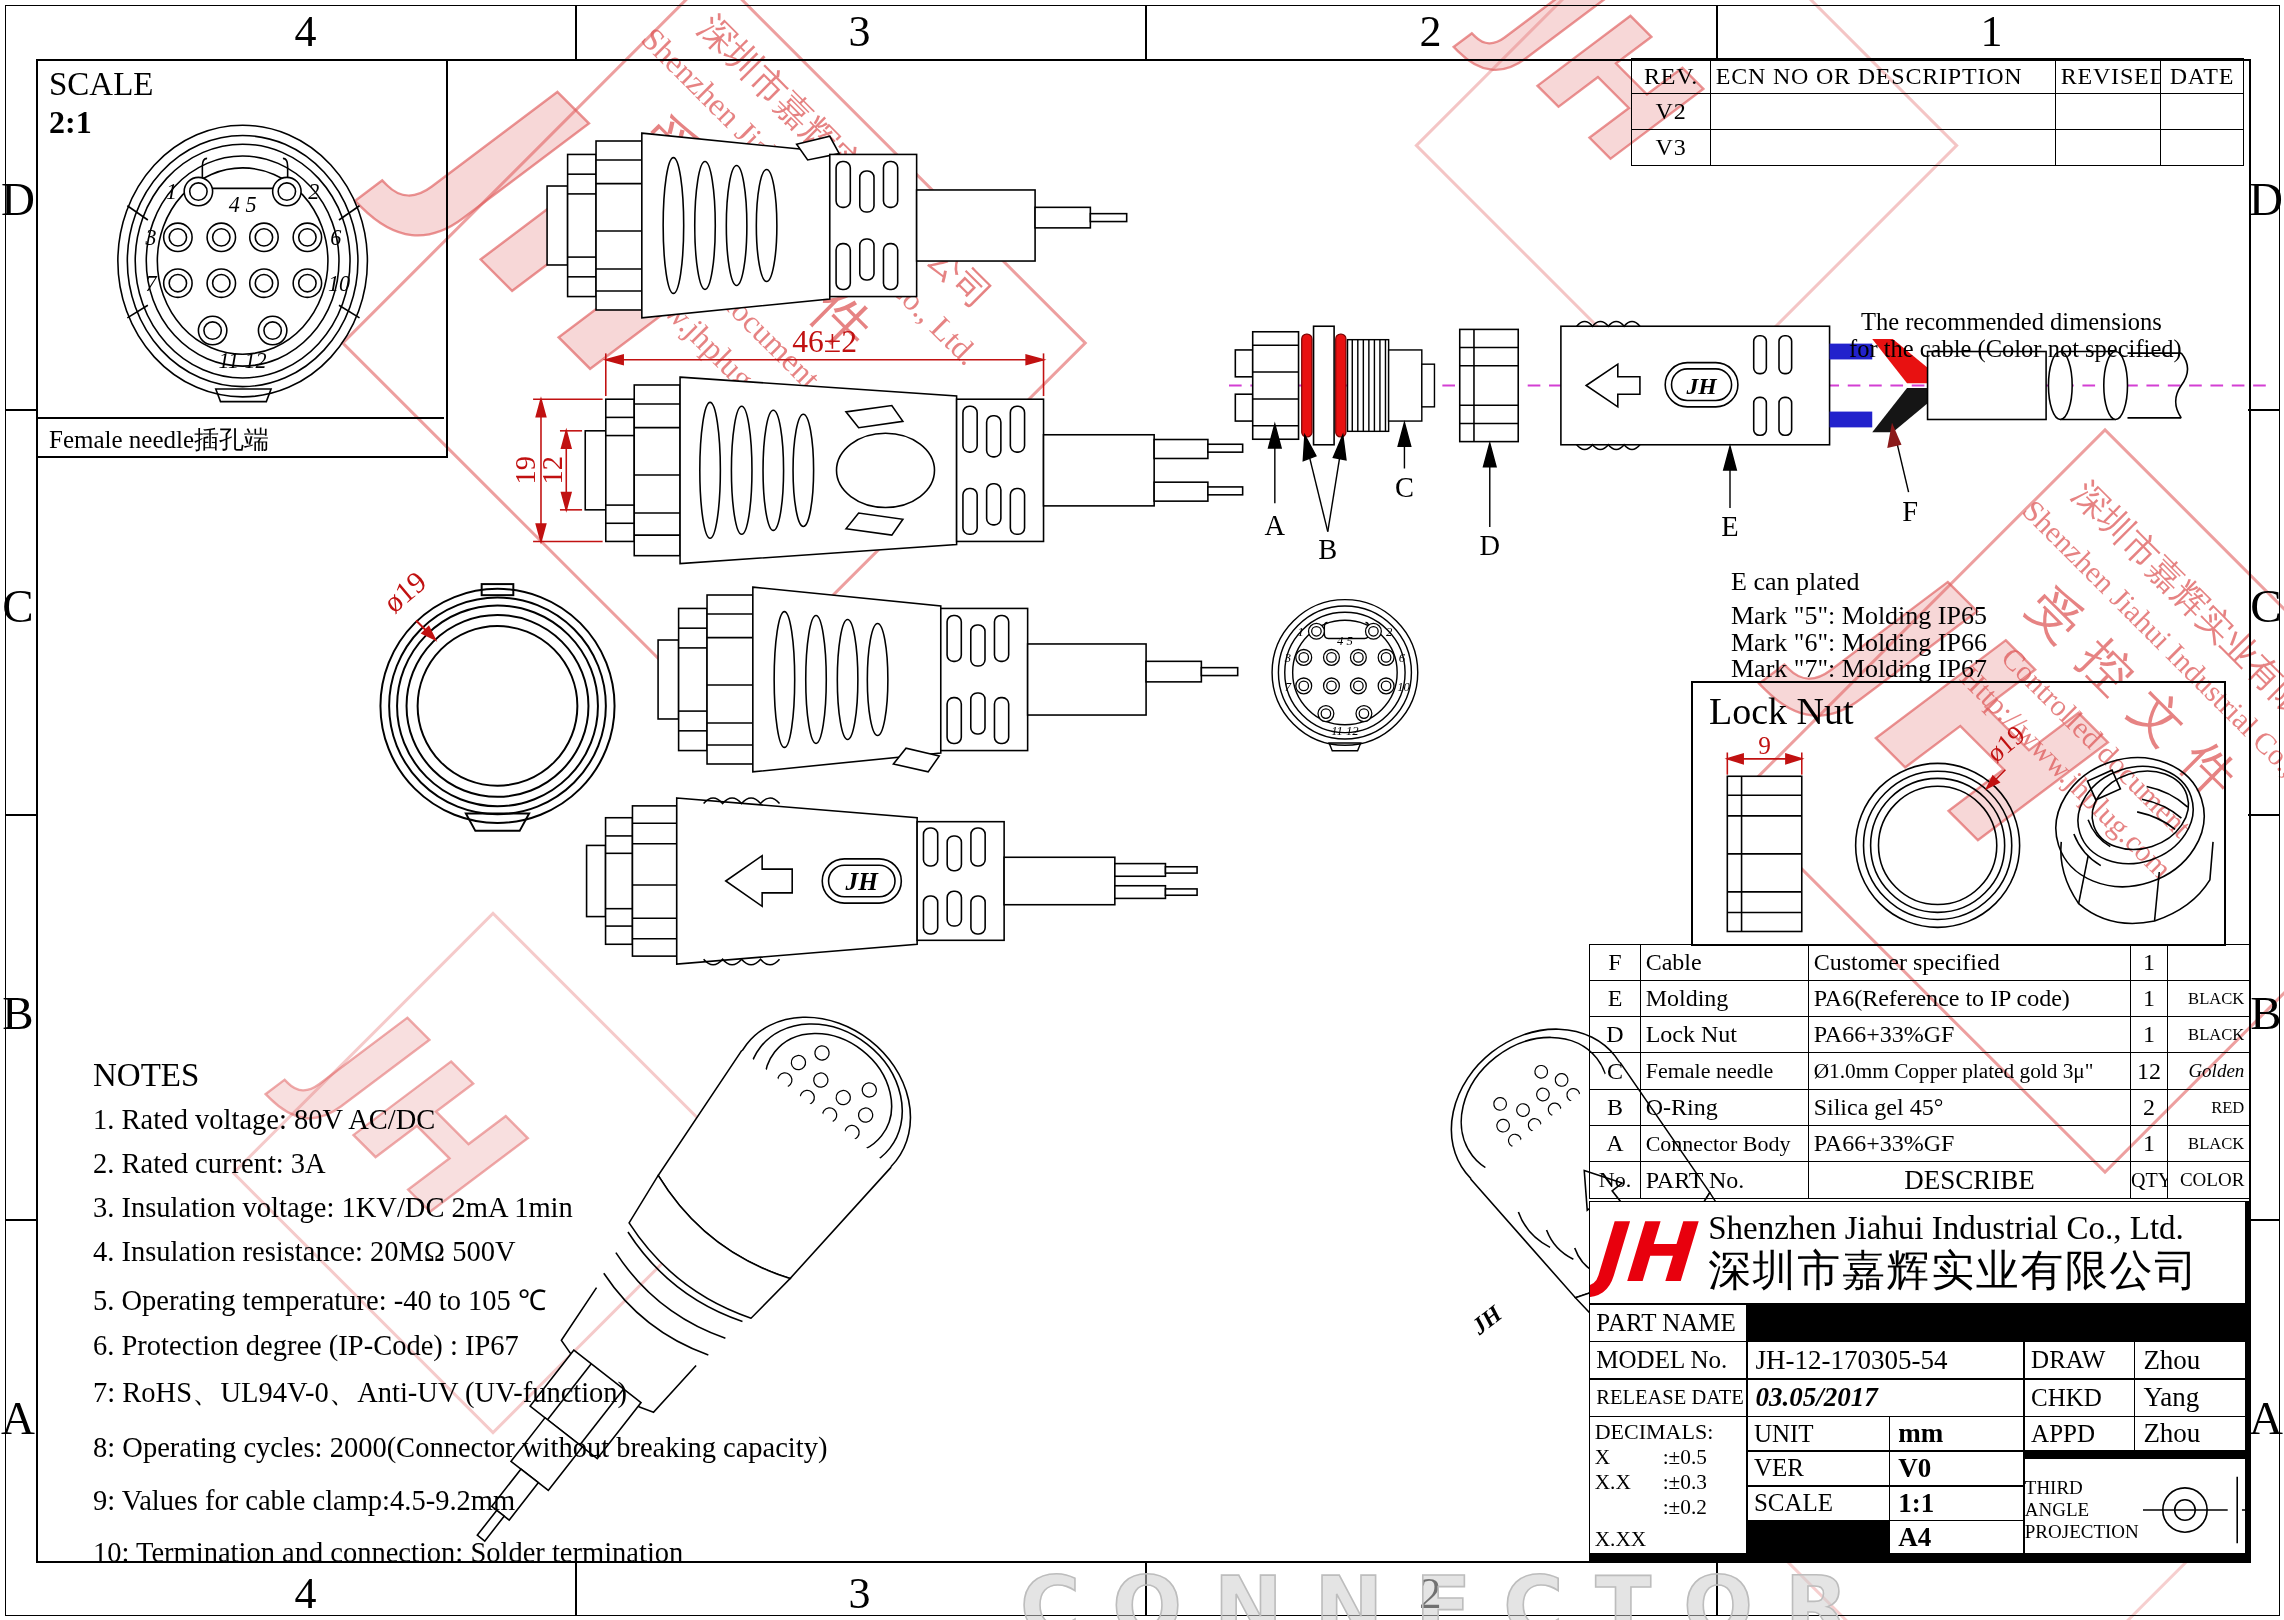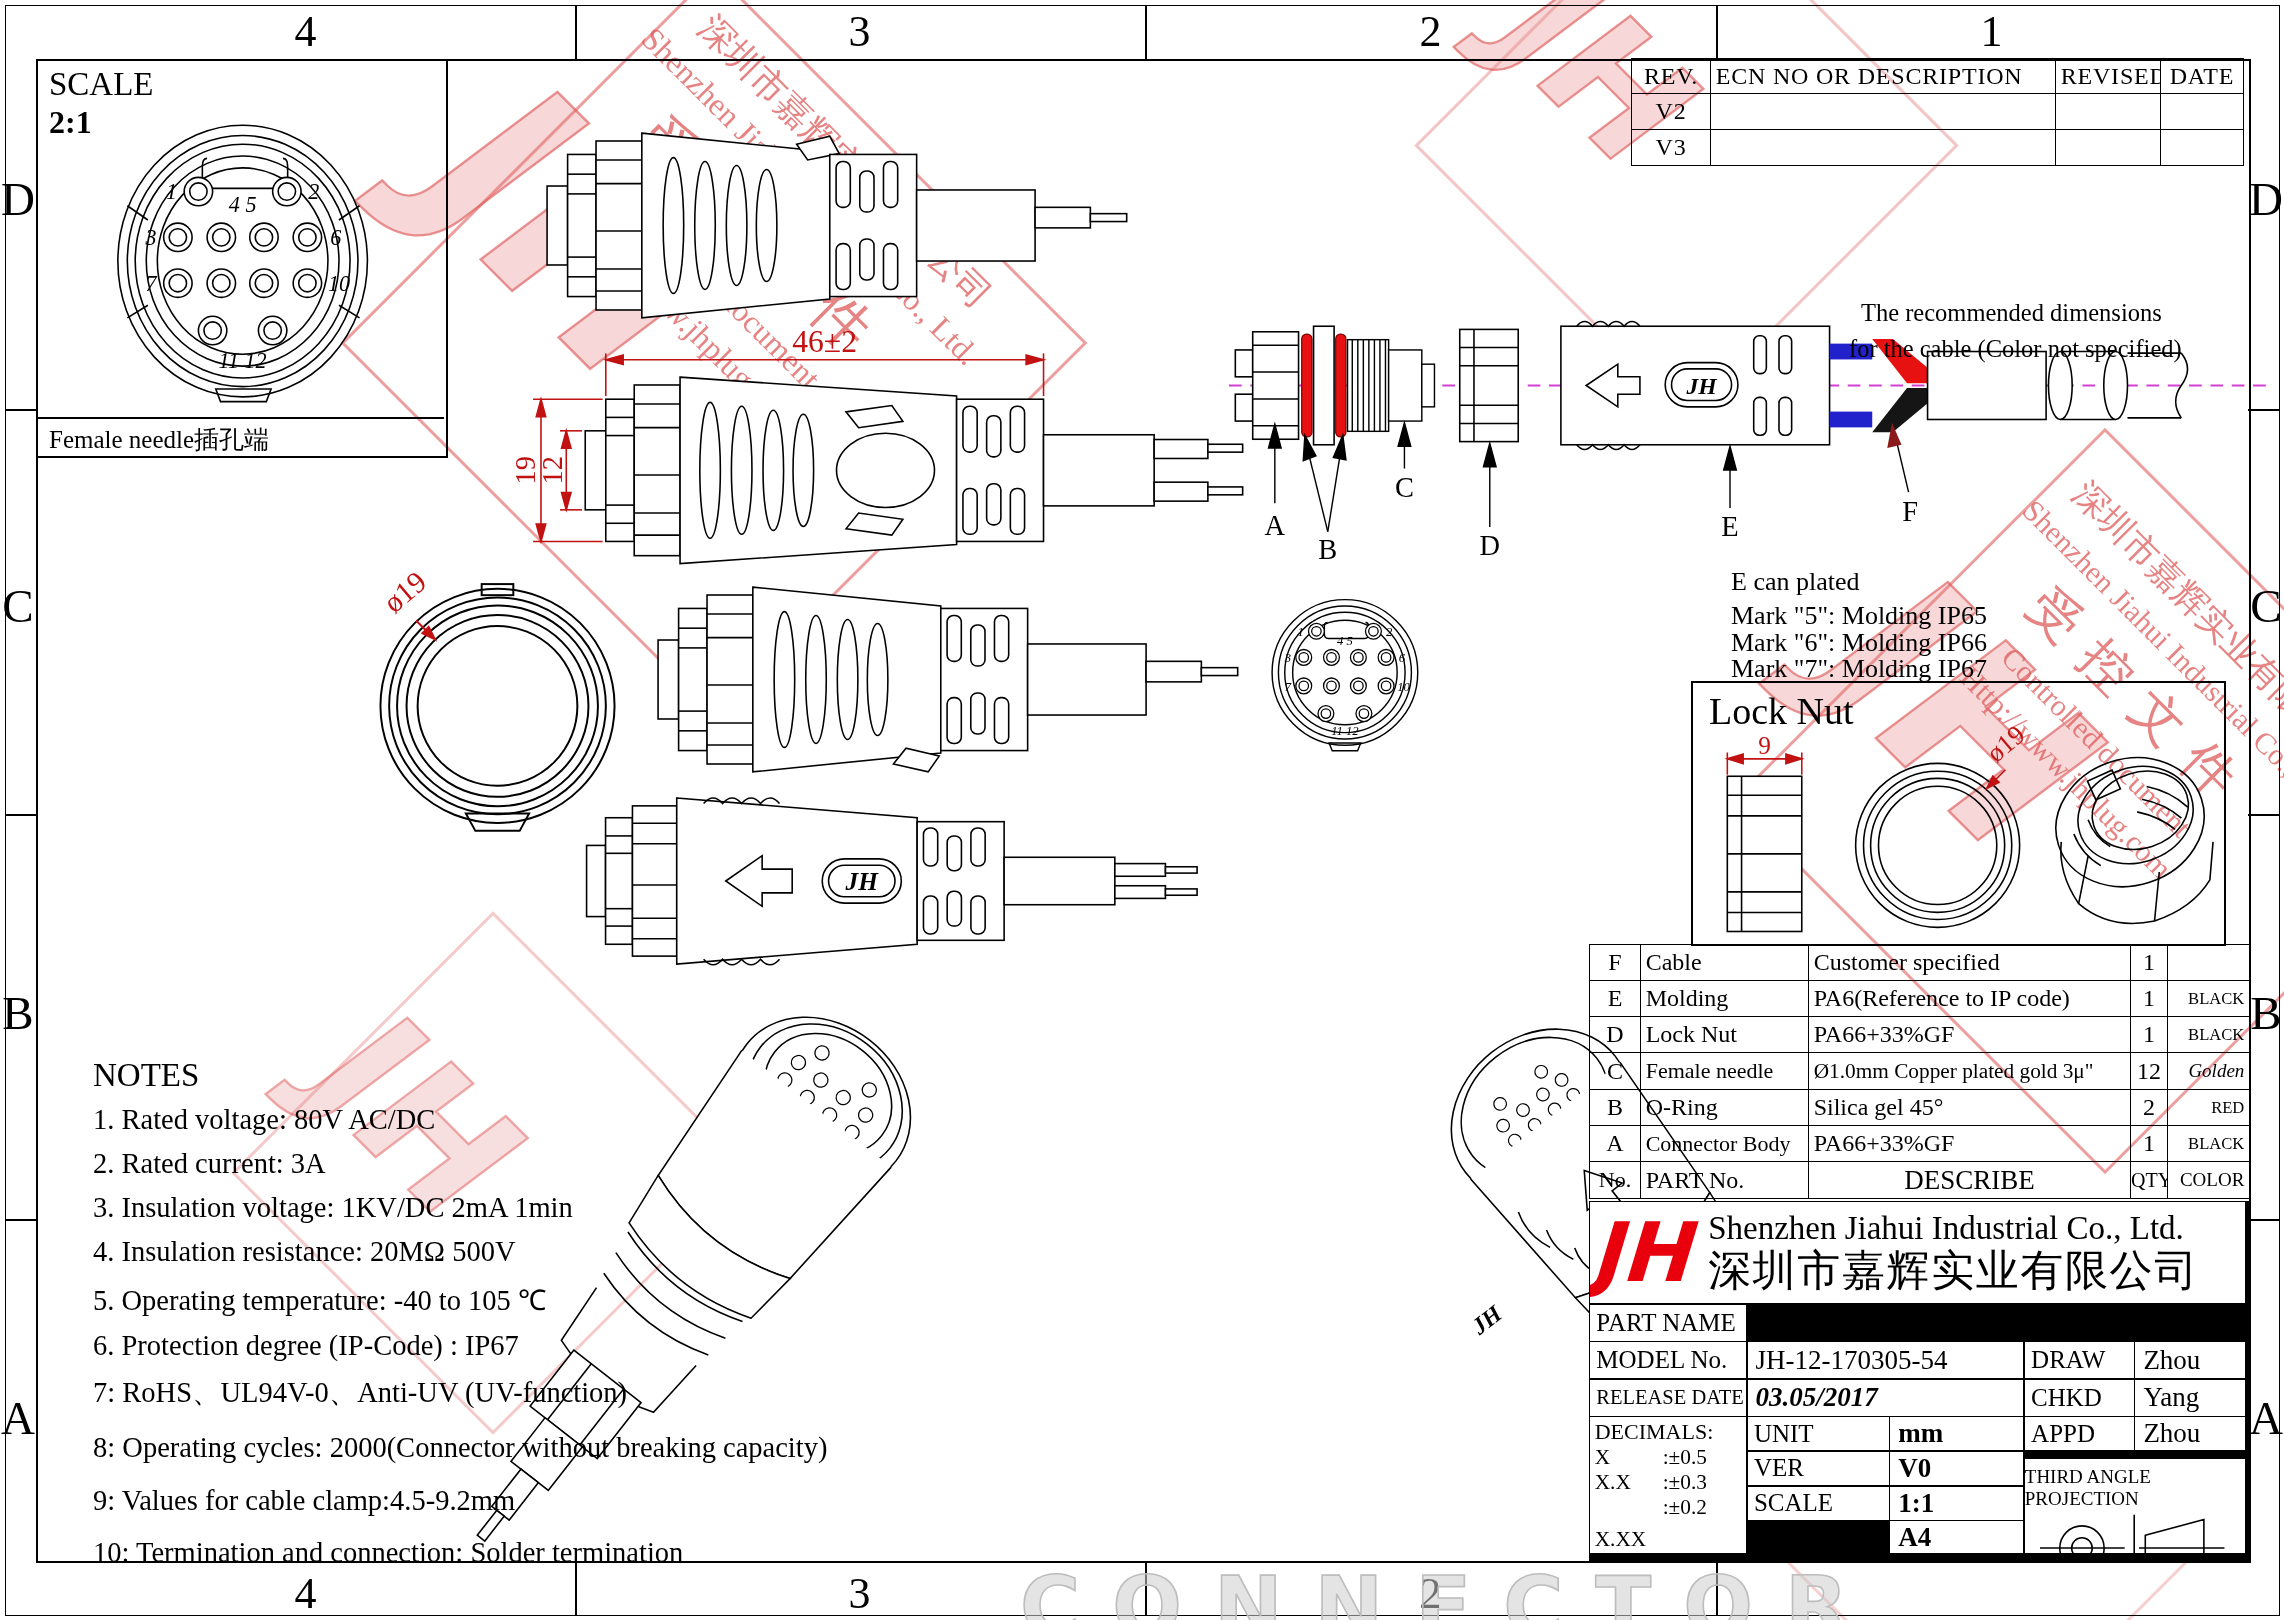--- a/index.html
+++ b/index.html
@@ -474,21 +474,21 @@
     <g font-size="36" fill="#000" text-anchor="middle">
       <text x="58" y="292">A</text>
       <text x="125" y="322">B</text>
       <text x="222" y="244">C</text>
       <text x="330" y="318">D</text>
       <text x="634" y="294">E</text>
       <text x="862" y="274">F</text>
     </g>
   </svg>
 
-  <div class="t" style="left:1861px;top:299px;font-size:24.5px;">The recommended dimensions</div>
+  <div class="t" style="left:1861px;top:308px;font-size:24.5px;">The recommended dimensions</div>
   <div class="t" style="left:1849px;top:335px;font-size:24.5px;">for the cable (Color not specified)</div>
 
   <div class="t" style="left:1731px;top:567px;font-size:26px;">E can plated</div>
   <div class="t" style="left:1731px;top:601px;font-size:26px;">Mark "5": Molding IP65</div>
   <div class="t" style="left:1731px;top:628px;font-size:26px;">Mark "6": Molding IP66</div>
   <div class="t" style="left:1731px;top:654px;font-size:26px;">Mark "7": Molding IP67</div>
 
   <div class="abs" style="left:1691px;top:681px;width:531px;height:261px;border:2.4px solid #000;background:rgba(255,255,255,.0);"></div>
   <div class="t" style="left:1709px;top:689px;font-size:38px;">Lock Nut</div>
 
@@ -779,21 +779,21 @@
     <div style="grid-row:5;grid-column:3;" class="val bold">mm</div>
     <div style="grid-row:5;grid-column:4;" class="lbl">APPD</div>
     <div style="grid-row:5;grid-column:5;" class="val">Zhou</div>
     <div style="grid-row:6;grid-column:2;" class="lbl">VER</div>
     <div style="grid-row:6;grid-column:3;" class="val bold">V0</div>
     <div style="grid-row:7;grid-column:2;" class="lbl">SCALE</div>
     <div style="grid-row:7;grid-column:3;" class="val bold">1:1</div>
     <div style="grid-row:8;grid-column:2;margin-top:40px;" class="lbl">SIZE</div>
     <div style="grid-row:8;grid-column:3;" class="val bold">A4</div>
 
-    <div style="grid-row:6/9;grid-column:4/6;flex-direction:column;justify-content:flex-start;padding-top:7px;margin-top:7px;">
+    <div style="grid-row:6/9;grid-column:4/6;flex-direction:row;justify-content:flex-start;padding-top:7px;margin-top:7px;">
       <div style="font-size:19px;">THIRD ANGLE PROJECTION</div>
       <svg width="198" height="76" viewBox="0 0 250 96" style="position:static;">
         <g fill="none" stroke="#000" stroke-width="2">
           <line x1="5" y1="48" x2="112" y2="48"></line>
           <circle cx="58" cy="48" r="28"></circle>
             <circle cx="58" cy="48" r="13"></circle>
           <line x1="124" y1="6" x2="124" y2="90"></line>
           <polygon points="138,32 212,12 212,84 138,64"></polygon>
           <line x1="130" y1="48" x2="238" y2="48"></line>
         </g>

